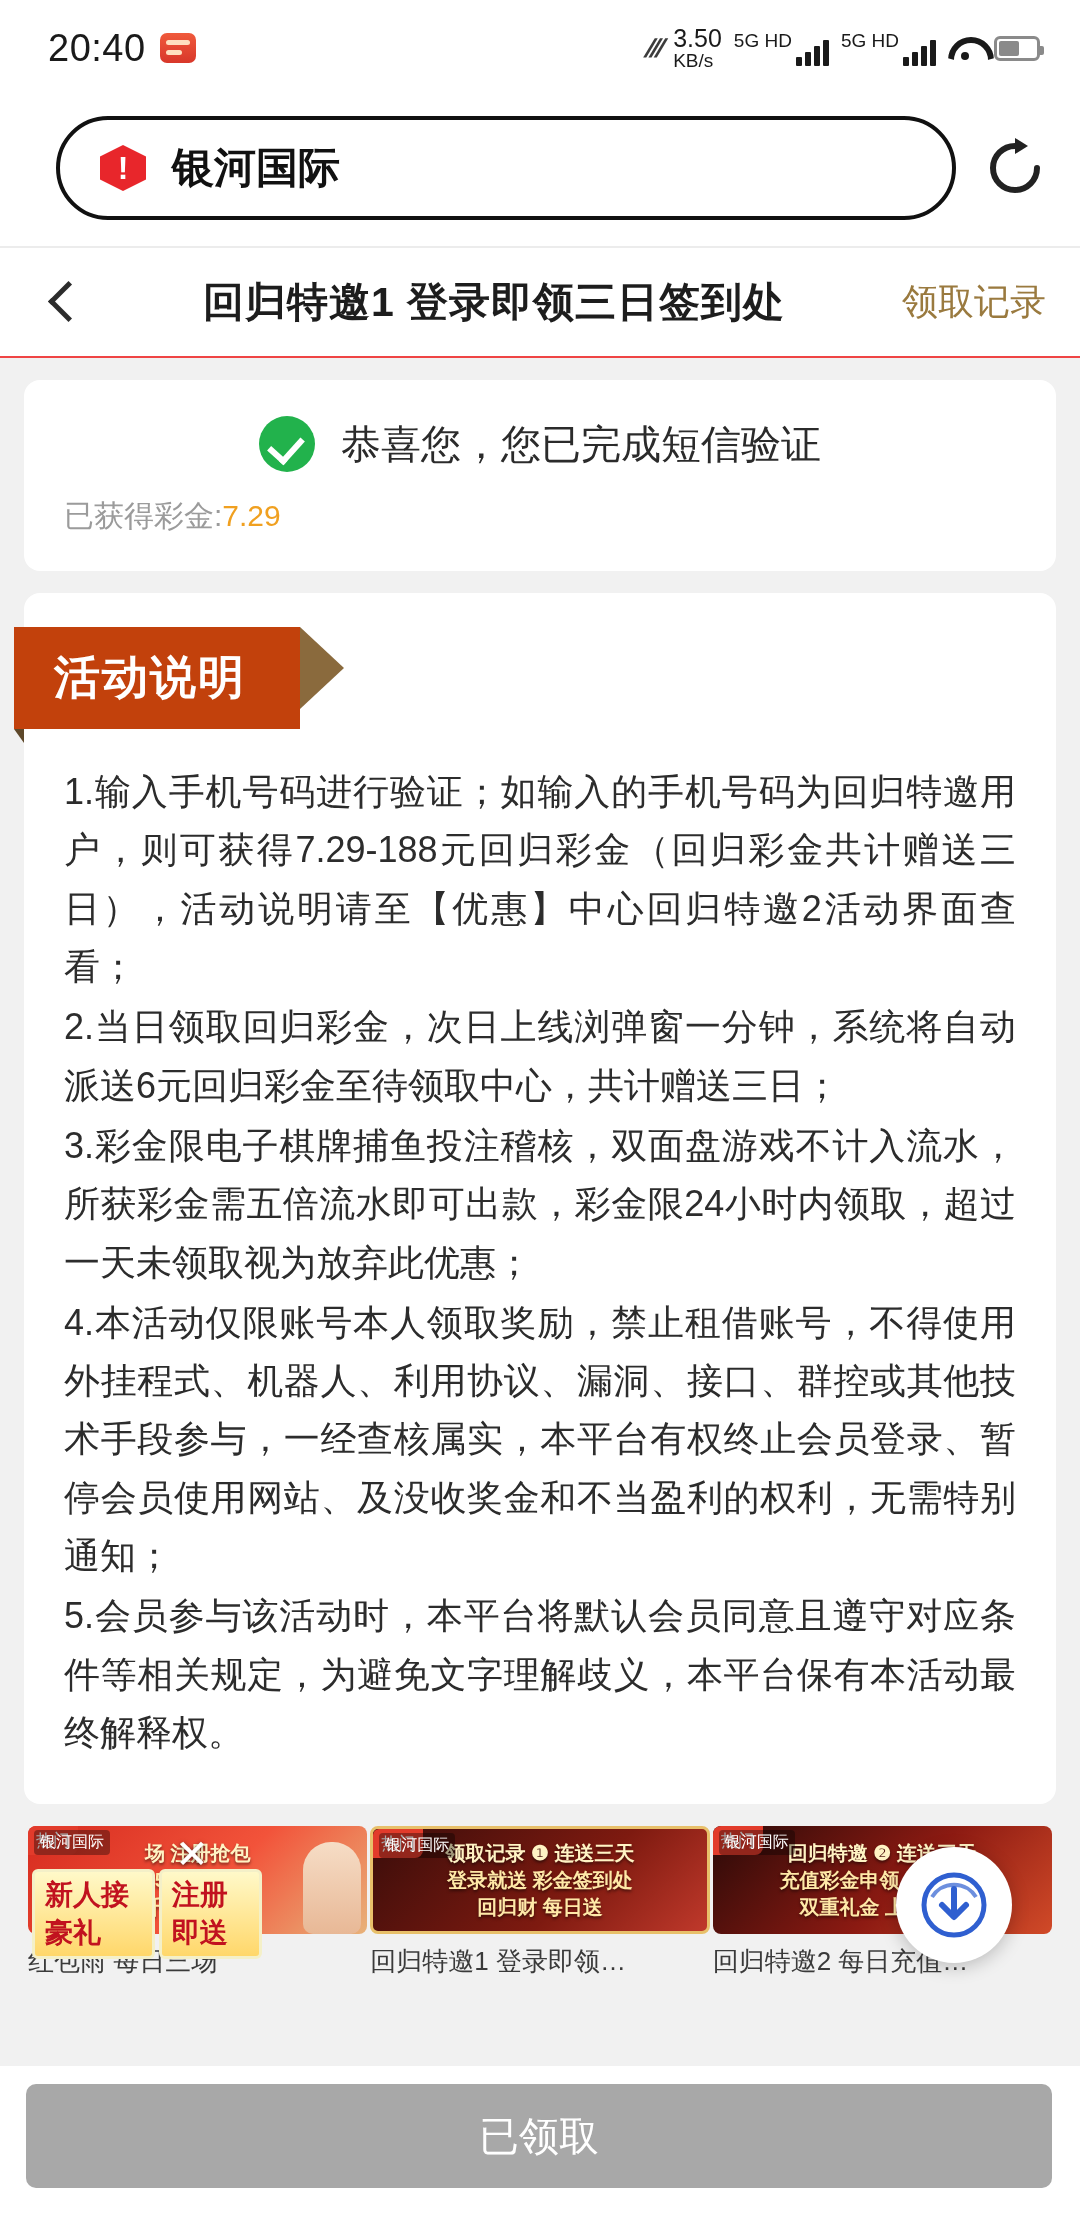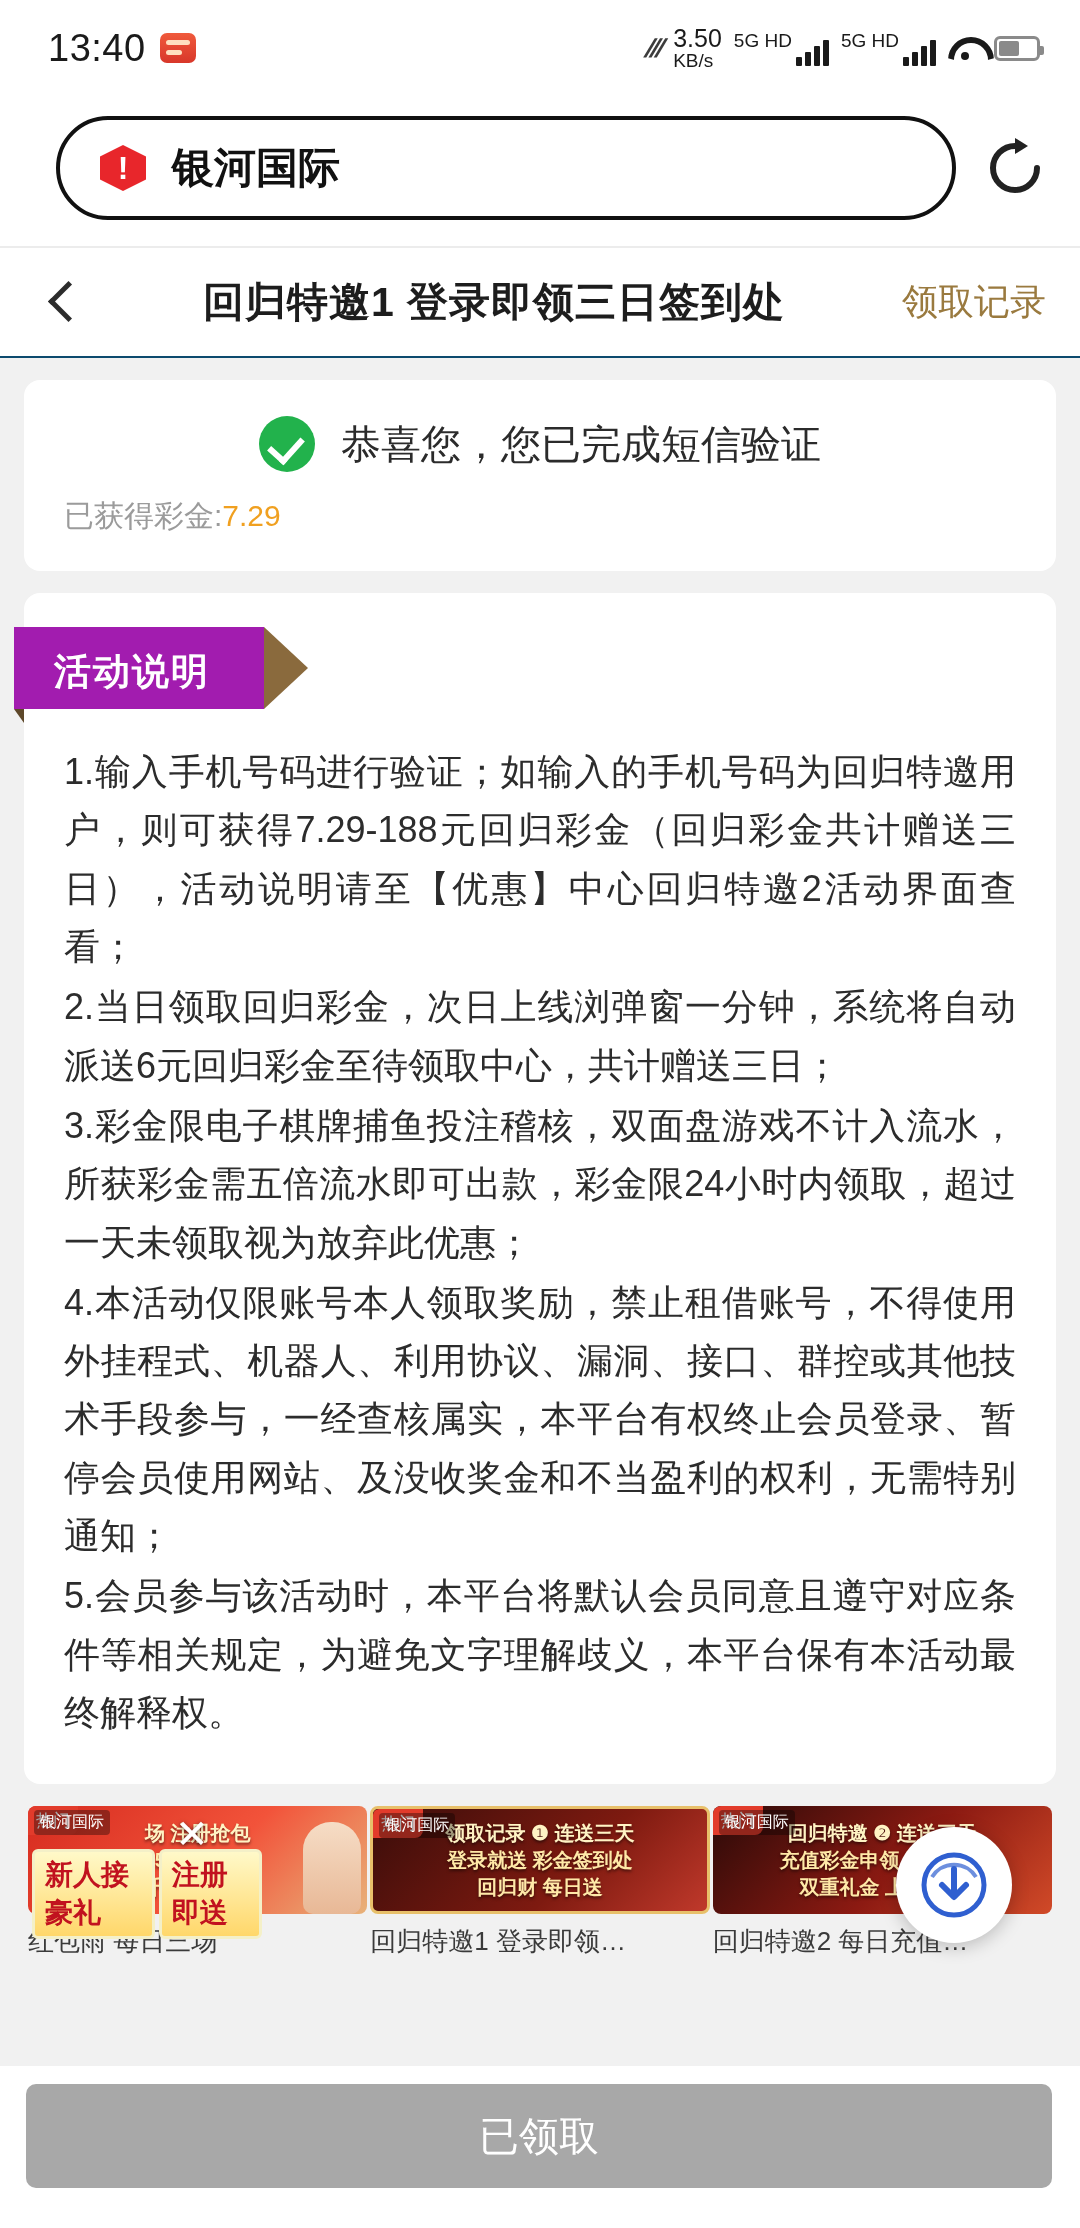--- a/index.html
+++ b/index.html
@@ -115,21 +115,21 @@
     position: relative;
   }
   .reload svg { width: 62px; height: 62px; display:block; }
 
   
   .pageheader {
     background: #ffffff;
     height: 110px;
     display: flex; align-items: center;
     padding: 0 34px 0 40px;
-    border-bottom: 2px solid #0c4a6e;
+    border-bottom: 2px solid #ef4444;
     flex: 0 0 auto;
   }
   .back-icon {
     width: 46px; height: 46px; position: relative; flex: 0 0 auto;
   }
   .back-icon::before {
     content: ""; position: absolute; left: 14px; top: 8px;
     width: 24px; height: 24px;
     border-left: 5px solid #2c2c2c; border-bottom: 5px solid #2c2c2c;
     transform: rotate(45deg);
@@ -168,25 +168,25 @@
   .bonus-row { margin-top: 24px; font-size: 30px; color: #9b9b9b; }
   .bonus-row .amt { color: #f0a020; }
 
   
   .rulescard { padding: 0 0 40px 0; position: relative; }
   .ribbon {
     position: relative;
     display: inline-block;
     margin-left: -10px;
     margin-top: 34px;
-    background: #a21caf;
+    background: #c2410c;
     color: #fff;
-    font-size: 37px;
+    font-size: 46px;
     font-weight: bold;
-    padding: 20px 54px 12px 40px;
+    padding: 20px 54px 20px 40px;
     letter-spacing: 2px;
   }
   .ribbon::after {
     content: "";
     position: absolute; right: -44px; top: 0;
     border-top: 41px solid transparent;
     border-bottom: 41px solid transparent;
     border-left: 44px solid #8a6a3d;
   }
   .ribbon::before {
@@ -273,21 +273,21 @@
     color: #ffffff; font-size: 40px;
   }
 </style>
 </head>
 <body>
 
 <div class="phone">
 
   <div class="statusbar">
     <div class="sb-left">
-      <span class="sb-time">13:40</span>
+      <span class="sb-time">20:40</span>
       <span class="sb-appicon"></span>
     </div>
     <div class="sb-right">
       <span class="sb-speedicon">///</span>
       <span class="sb-speed">
         <span class="n">3.50</span>
         <span class="u">KB/s</span>
       </span>
       <span class="sb-sig">
         <span class="sb-sigtxt">5G HD</span>

